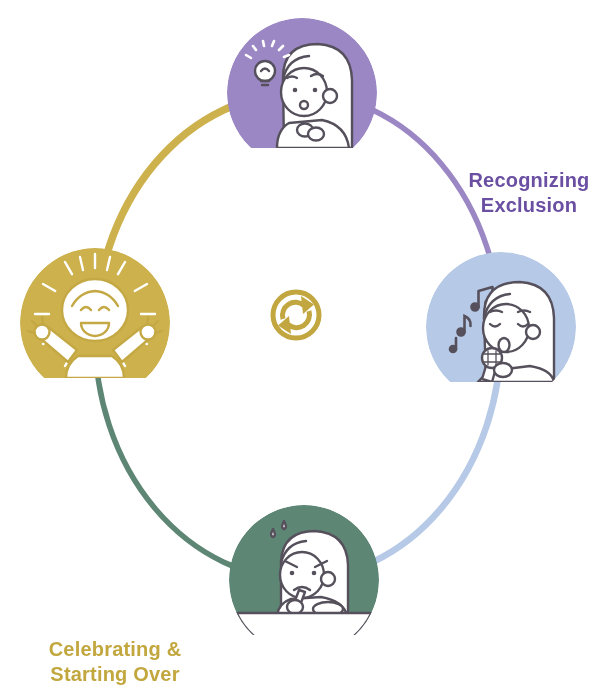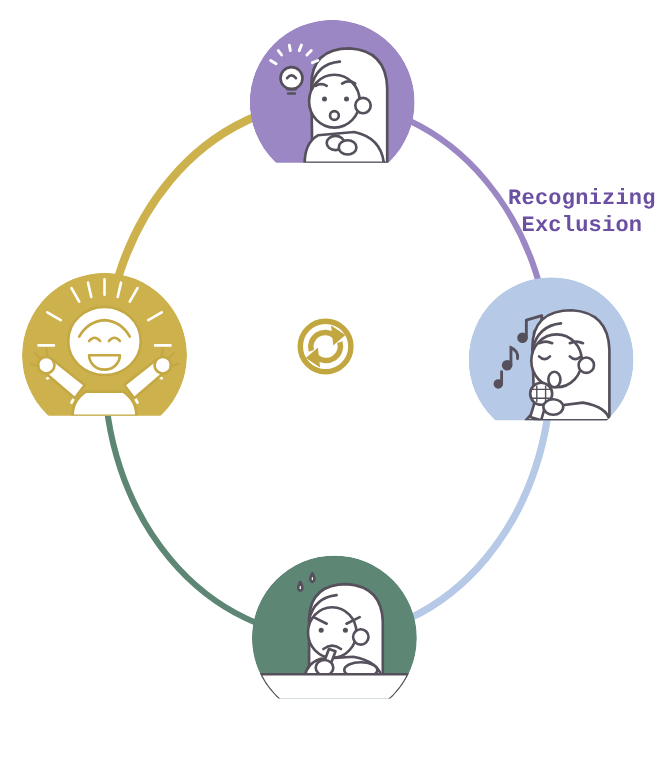--- a/index.html
+++ b/index.html
@@ -1,17 +1,17 @@
 <!DOCTYPE html>
 <html style="--purple: #9b87c4; --purpleText: #6a4fa2; --blue: #b6c9e6; --blueText: #7e95b9; --green: #5e8674; --greenText: #3e7a6c; --gold: #cdb14d; --goldText: #c2a73e; --goldLine: #c4a844; --outline: #55505b; --centerGold: #c2a63f; --background: #ffffff;"><head>
 <meta charset="utf-8">
 <style>
   html,body{margin:0;padding:0;background:#fff;}
   #stage{position:relative;width:600px;height:690px;background:#fff;overflow:hidden;
-         font-family:Liberation Mono, monospace;}
+         font-family:Liberation Sans, sans-serif;}
   #ring{position:absolute;left:0;top:0;}
   .node{position:absolute;}
   .label{position:absolute;text-align:center;font-weight:700;font-size:20px;
          line-height:25px;letter-spacing:.2px;}
   .label.bg{background:#fff;}
   #lbl-top{left:192px;top:150px;width:220px;color:var(--purpleText);}
   #lbl-left{left:-5px;top:389px;width:200px;color:var(--goldText);}
   #center-icon{position:absolute;left:270px;top:289px;}
 </style>
 </head>
@@ -152,20 +152,24 @@
           <circle cx="128" cy="84" r="7.5"></circle>
           <path d="M133 78 l5 -5 M127 76 l1 -7 M135 85 l7 -2" fill="none"></path>
           <ellipse cx="75" cy="62" rx="33" ry="31"></ellipse>
           <path d="M52 58 Q60 44 75 43 Q90 44 98 58" fill="none"></path>
           <path d="M61 62 Q66 56 71 62 M79 62 Q84 56 89 62" fill="none"></path>
           <path d="M61 75 A14 13 0 0 0 89 75 Z"></path>
           <path d="M46 130 Q46 116 58 108 L92 108 Q104 116 104 130 Z"></path>
         </g>
       </g>
     </svg>
+    <div class="label bg" id="lbl-left">
+      <div>Celebrating &amp;</div>
+      <div>Starting Over</div>
+    </div>
   </div>
 
   <svg id="center-icon" width="52" height="52" viewBox="0 0 52 52">
     <circle cx="26" cy="26" r="23" fill="none" stroke="var(--centerGold)" stroke-width="5"></circle>
     <g>
       <path d="M13 30 A13 13 0 0 1 34 16.5" fill="none" stroke="var(--centerGold)" stroke-width="5"></path>
       <polygon points="31,7 44,15.5 33,25" fill="var(--centerGold)"></polygon>
     </g>
     <g transform="rotate(180 26 26)">
       <path d="M13 30 A13 13 0 0 1 34 16.5" fill="none" stroke="var(--centerGold)" stroke-width="5"></path>

